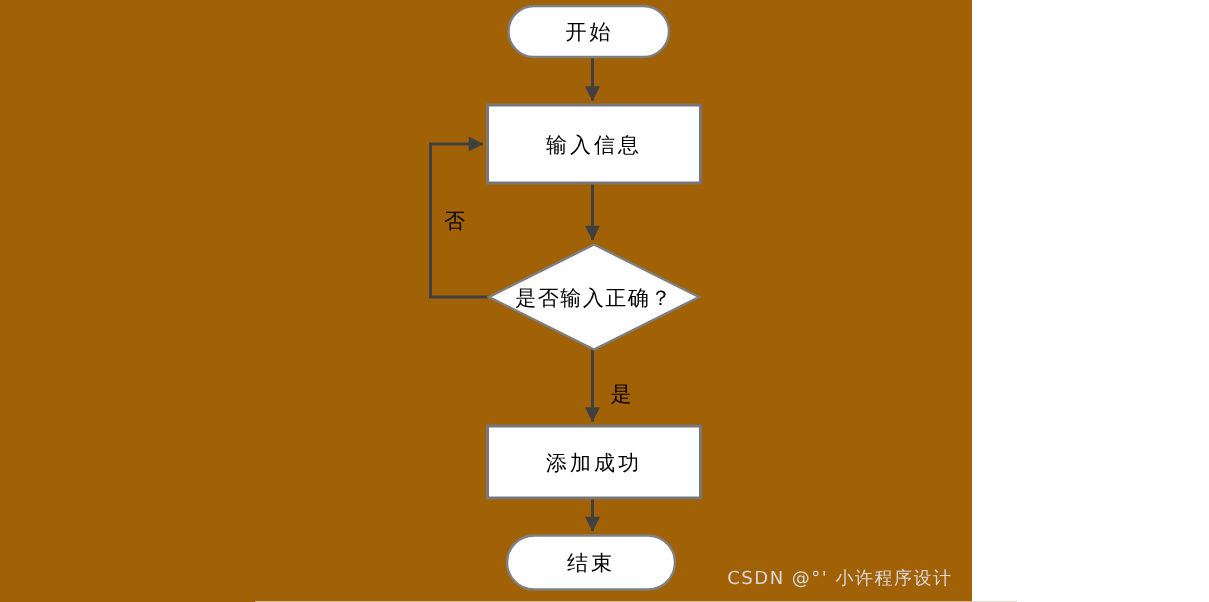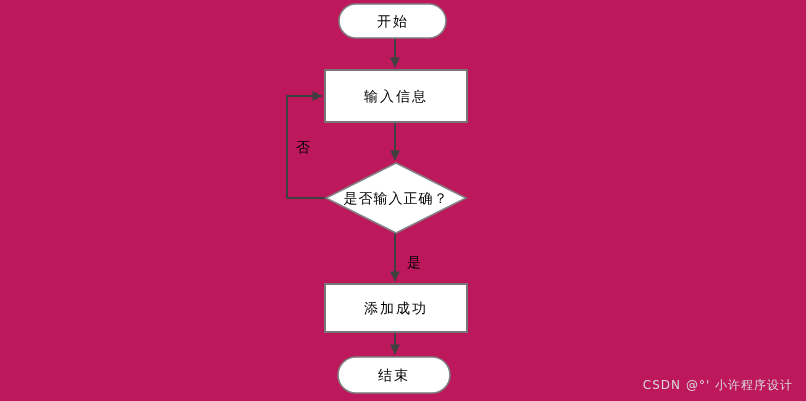--- a/index.html
+++ b/index.html
@@ -3,23 +3,23 @@
 <meta charset="utf-8">
 <style>
   html, body {
     margin: 0;
     padding: 0;
     background: #ffffff;
     font-family: "DejaVu Sans", "Liberation Sans", sans-serif;
   }
   .stage {
     position: relative;
-    width: 806px;
+    width: 648px;
     height: 401px;
-    background: #be185d;
+    background: #a16207;
     overflow: hidden;
     text-align: right;
   }
   svg { position: absolute; top: 0; left: 0; }
 
   .shape {
     fill: #ffffff;
     stroke: #7f7f7f;
     stroke-width: 1.6;
   }

